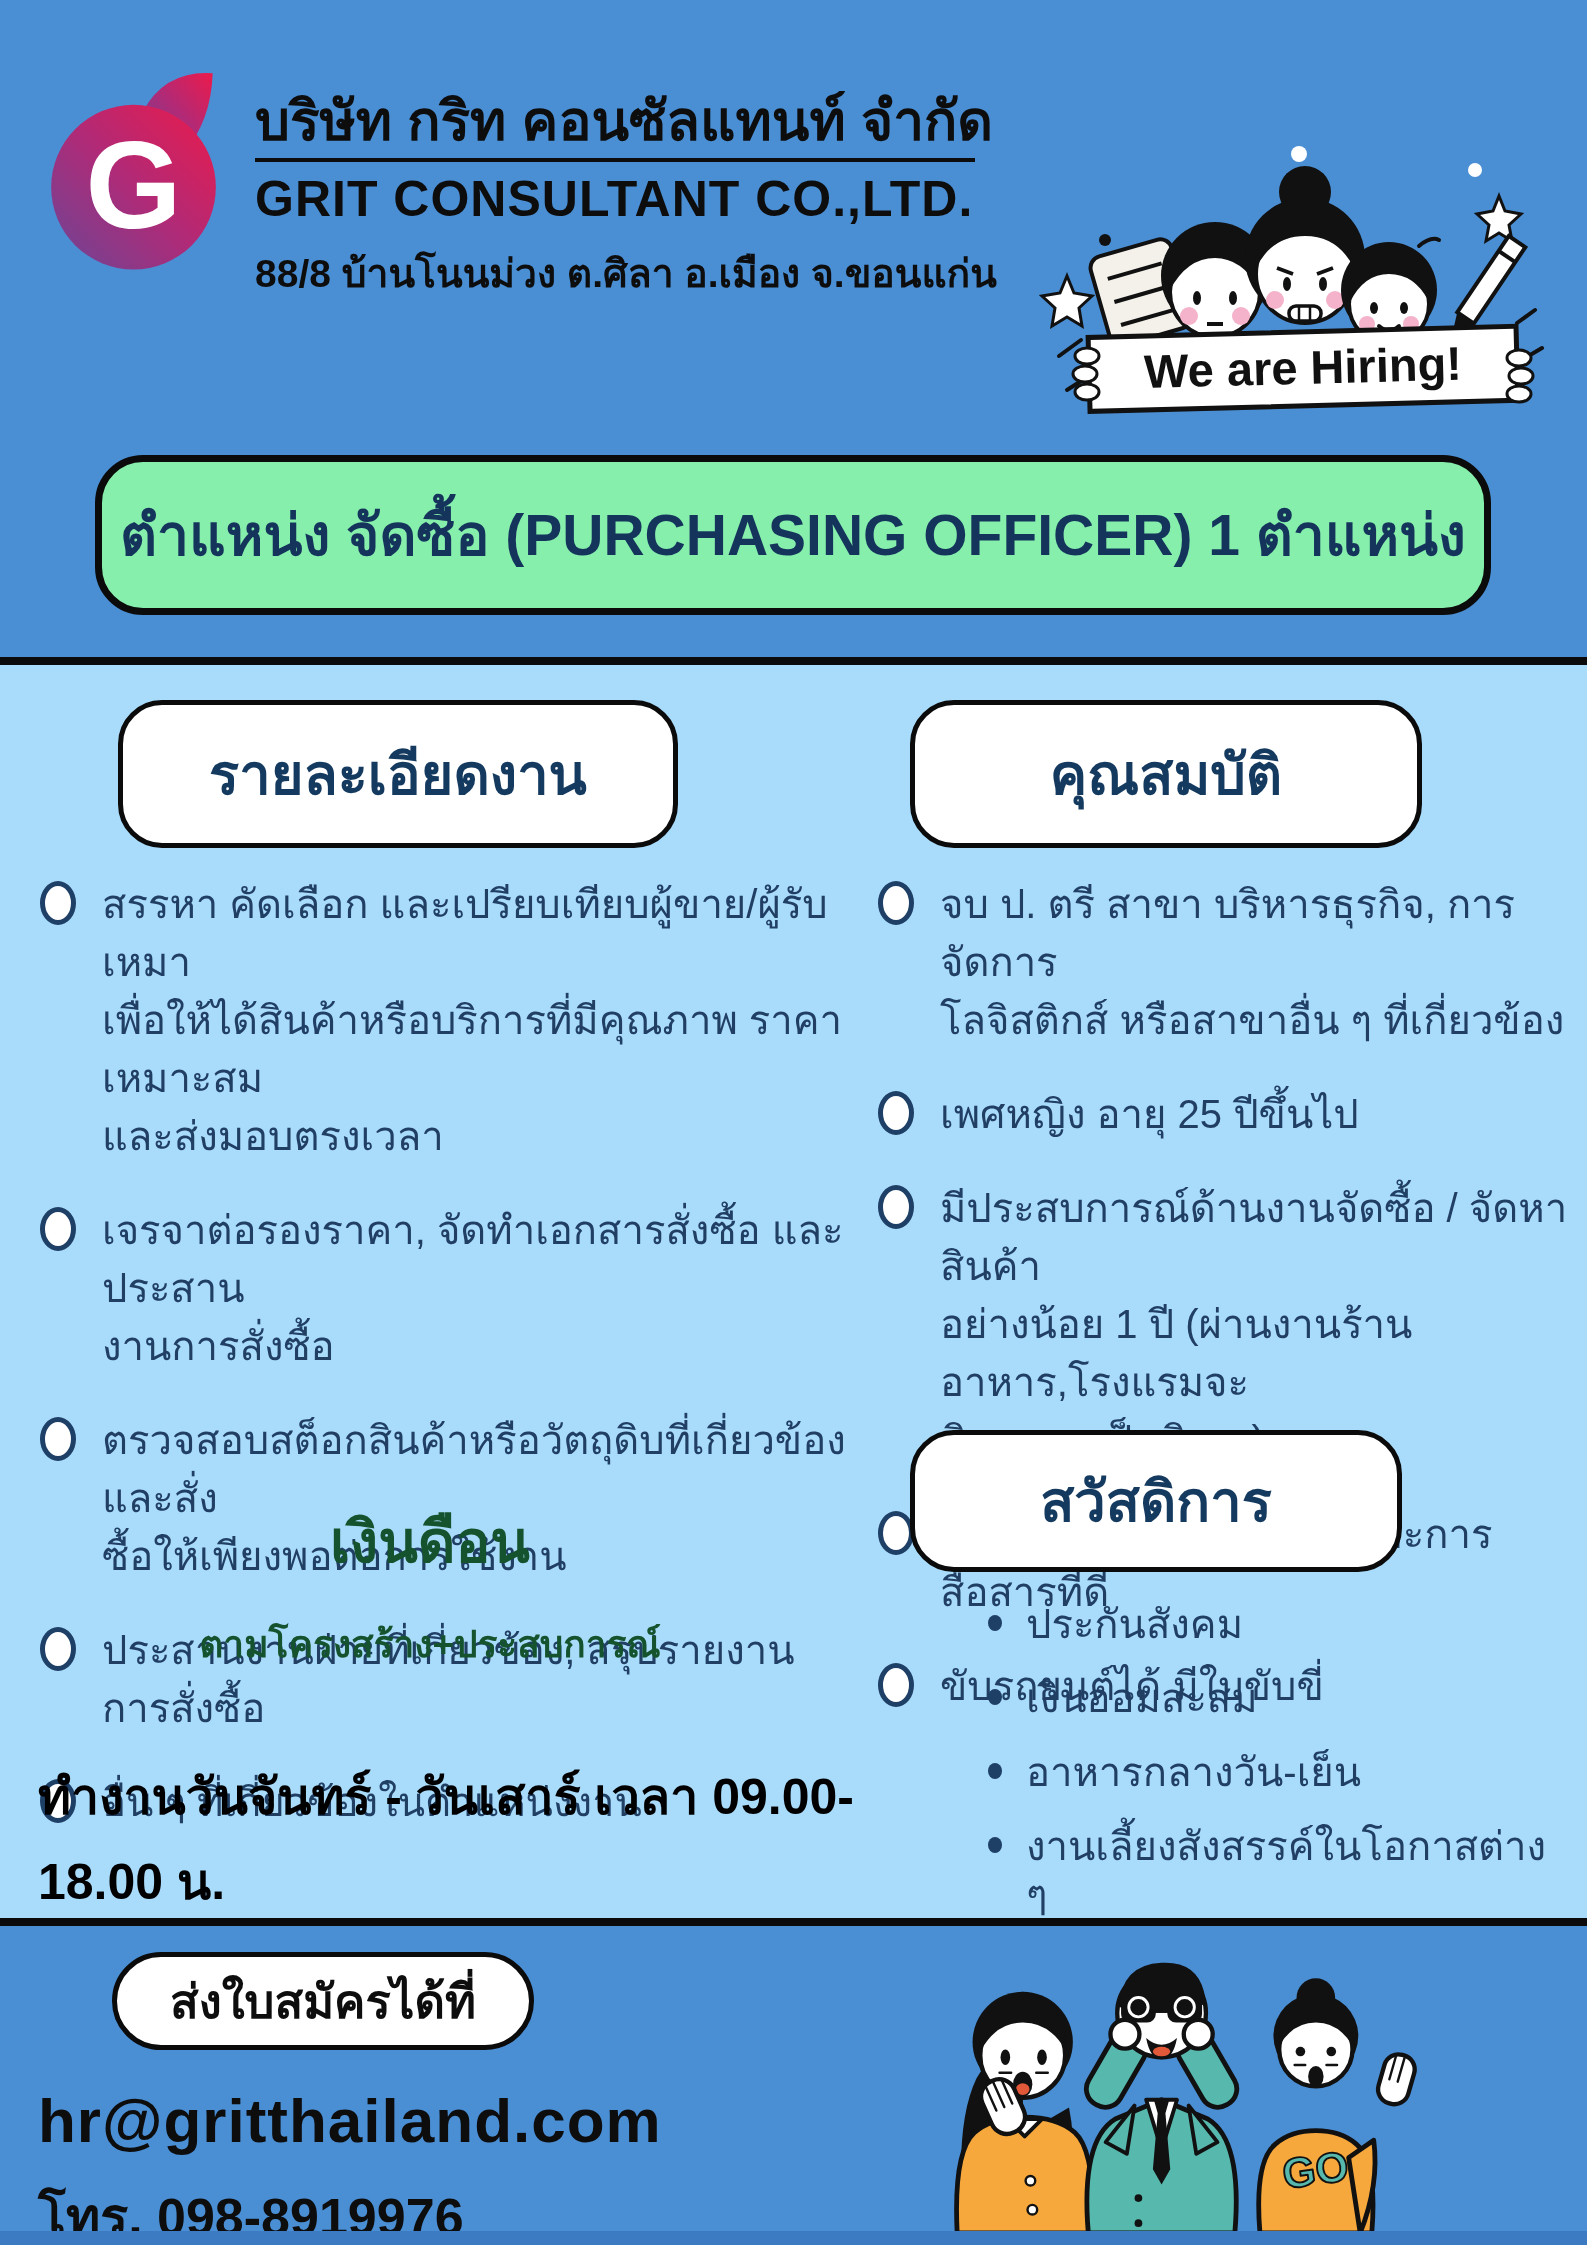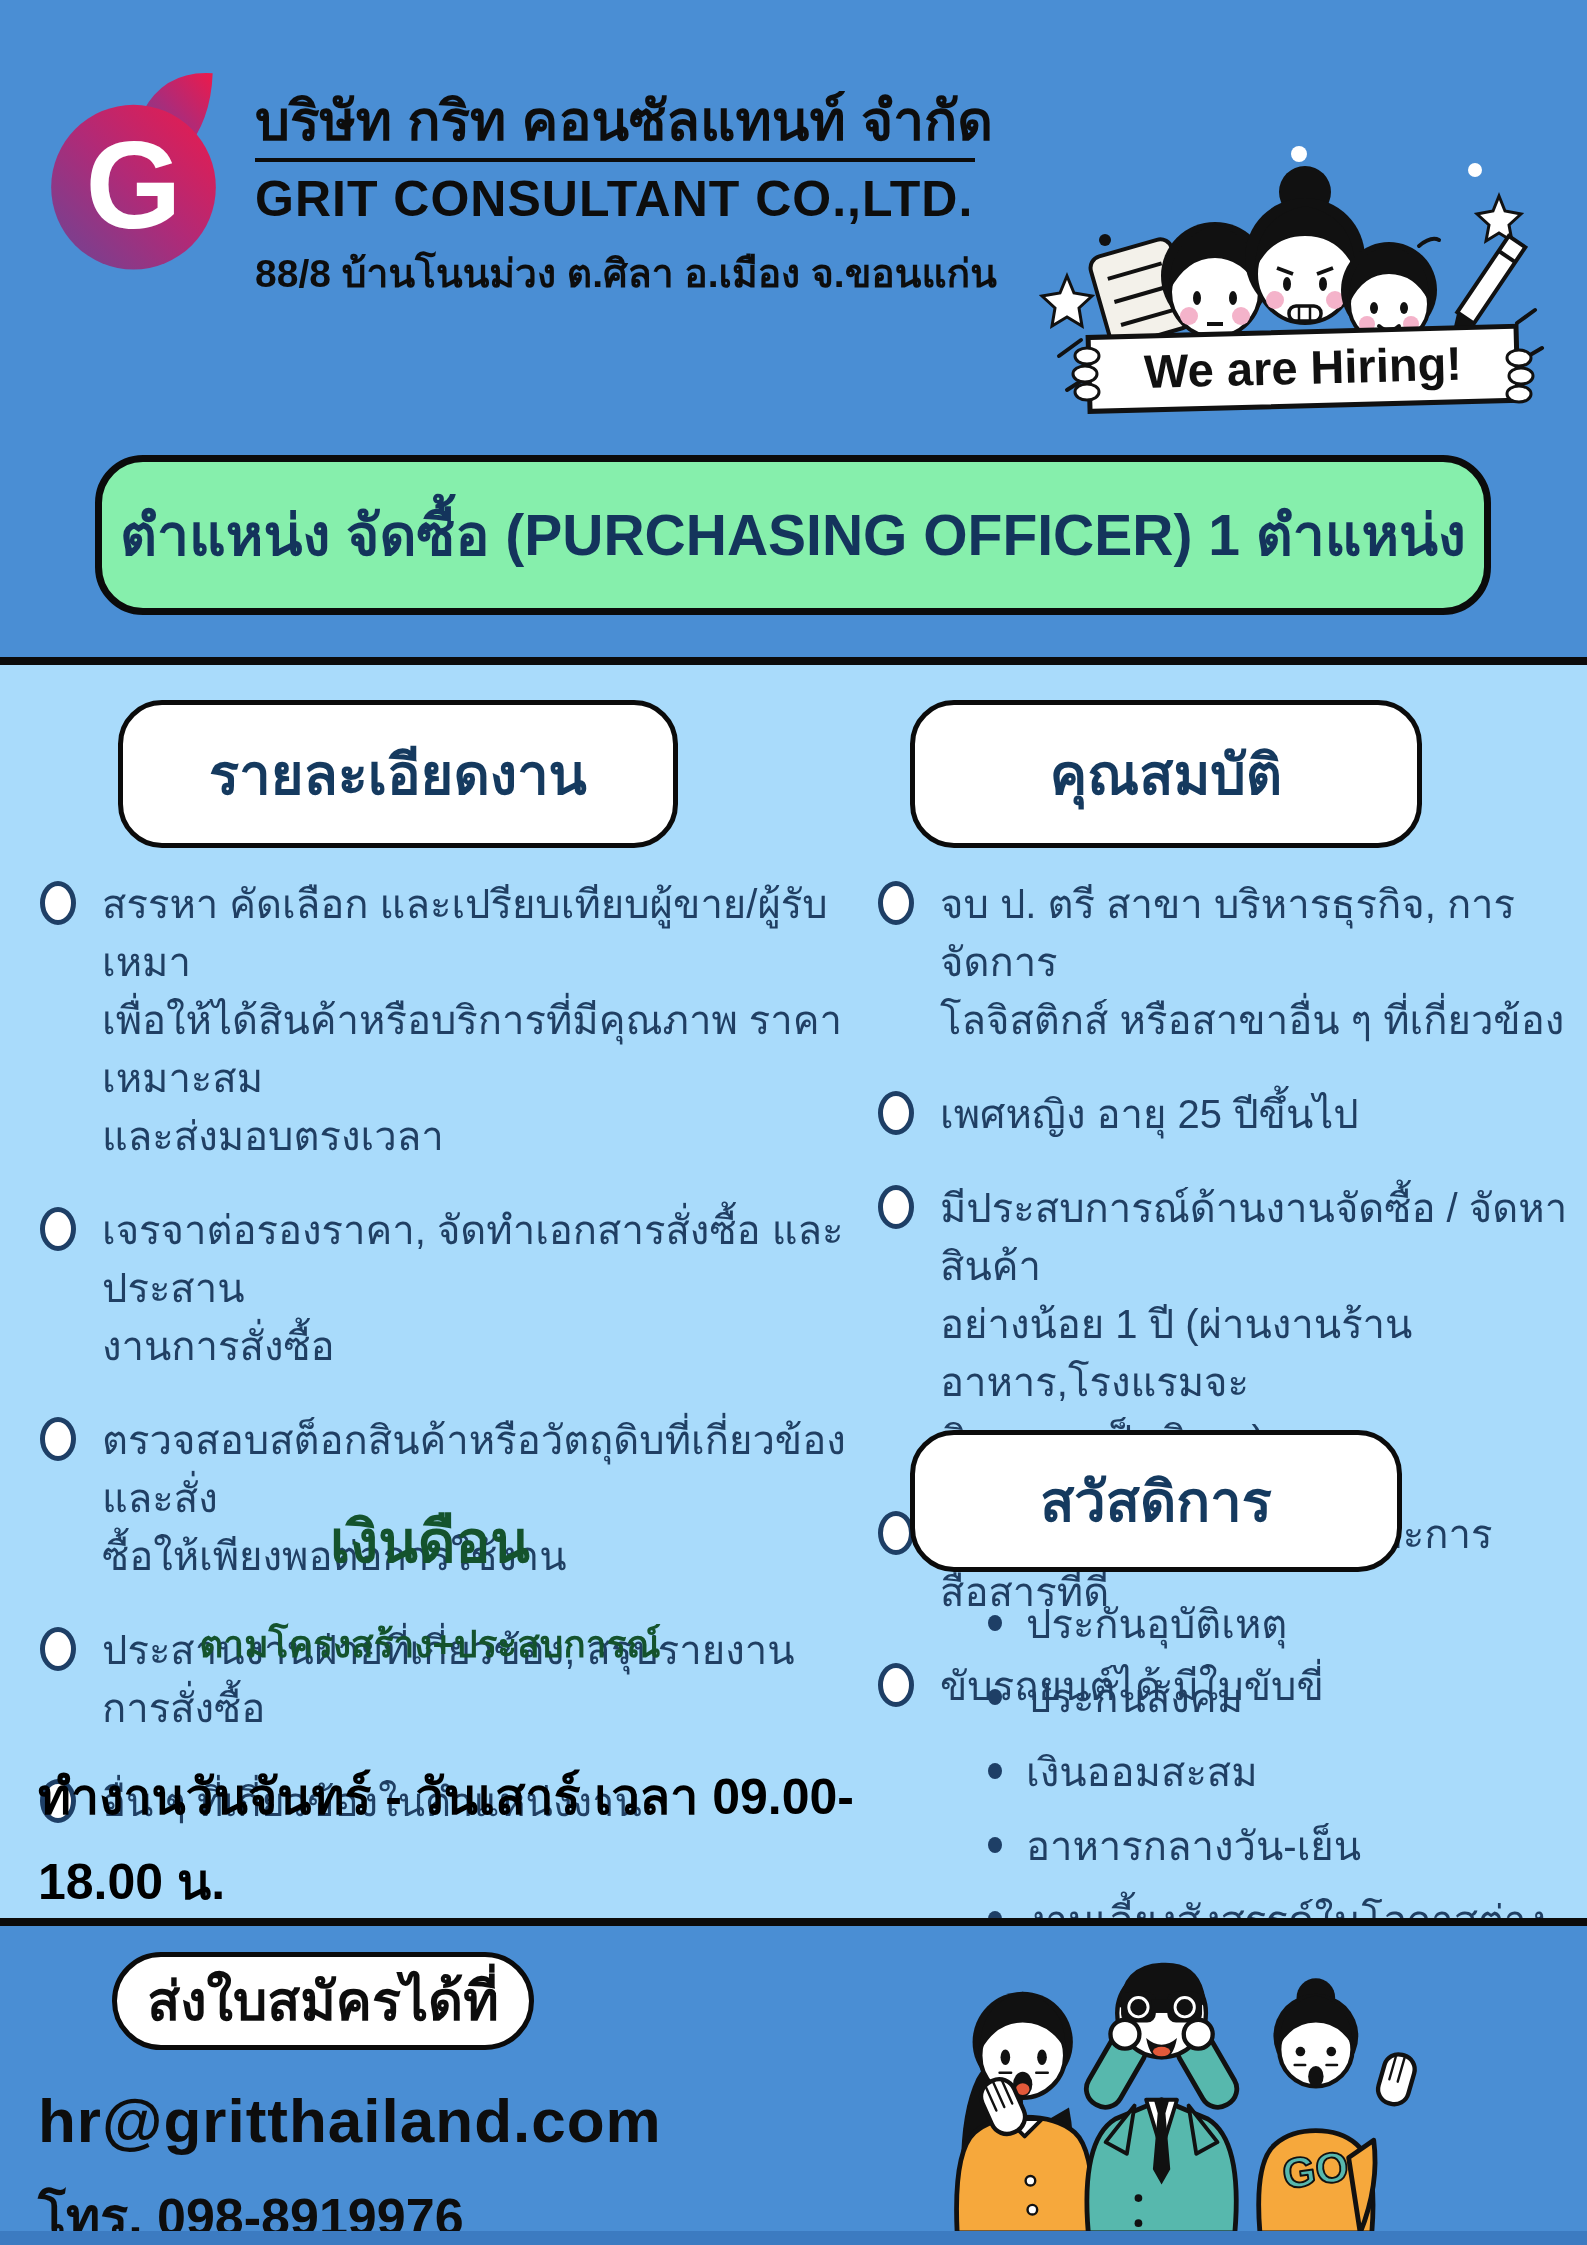--- a/index.html
+++ b/index.html
@@ -58,21 +58,21 @@
   .salary{position:absolute;left:30px;top:1495px;width:800px;text-align:center;color:#14532d;font-weight:800;}
   .salary .s1{font-size:58px;margin-bottom:26px;}
   .salary .s2{font-size:37px;}
   .schedule{position:absolute;left:38px;top:1755px;width:880px;font-size:50px;font-weight:800;color:#000000;line-height:1.7;white-space:pre-line;}
 
   
   .apply-pill{
     position:absolute;left:112px;top:1952px;width:422px;height:98px;box-sizing:border-box;
     background:#fff;border:5px solid #0b0b0b;border-radius:50px;
     display:flex;align-items:center;justify-content:center;
-    font-size:54px;font-weight:800;color:#0d0d0d;
+    font-size:47px;font-weight:800;color:#0d0d0d;
   }
   .email{position:absolute;left:38px;top:2085px;font-size:62px;font-weight:800;color:#0d0d0d;letter-spacing:1px;}
   .phone{position:absolute;left:38px;top:2175px;font-size:52px;font-weight:800;color:#0d0d0d;}
   .bottom-art{position:absolute;right:140px;top:1948px;width:540px;height:290px;}
 </style>
 </head>
 <body>
 
 <div class="poster">
 
@@ -244,24 +244,20 @@
 
   <div class="salary">
     <div class="s1">เงินดือน</div>
     <div class="s2">ตามโครงสร้าง+ประสบการณ์</div>
   </div>
 
   <div class="pill-head ph-benefits">
     <span>สวัสดิการ</span>
   </div>
   <ul class="dots">
-    <li>
-        <span class="dot"></span>
-        <span class="dtxt">ประกันอุบัติเหตุ</span>
-      </li>
     <li>
         <span class="dot"></span>
         <span class="dtxt">ประกันสังคม</span>
       </li>
     <li>
         <span class="dot"></span>
         <span class="dtxt">เงินออมสะสม</span>
       </li>
     <li>
         <span class="dot"></span>

